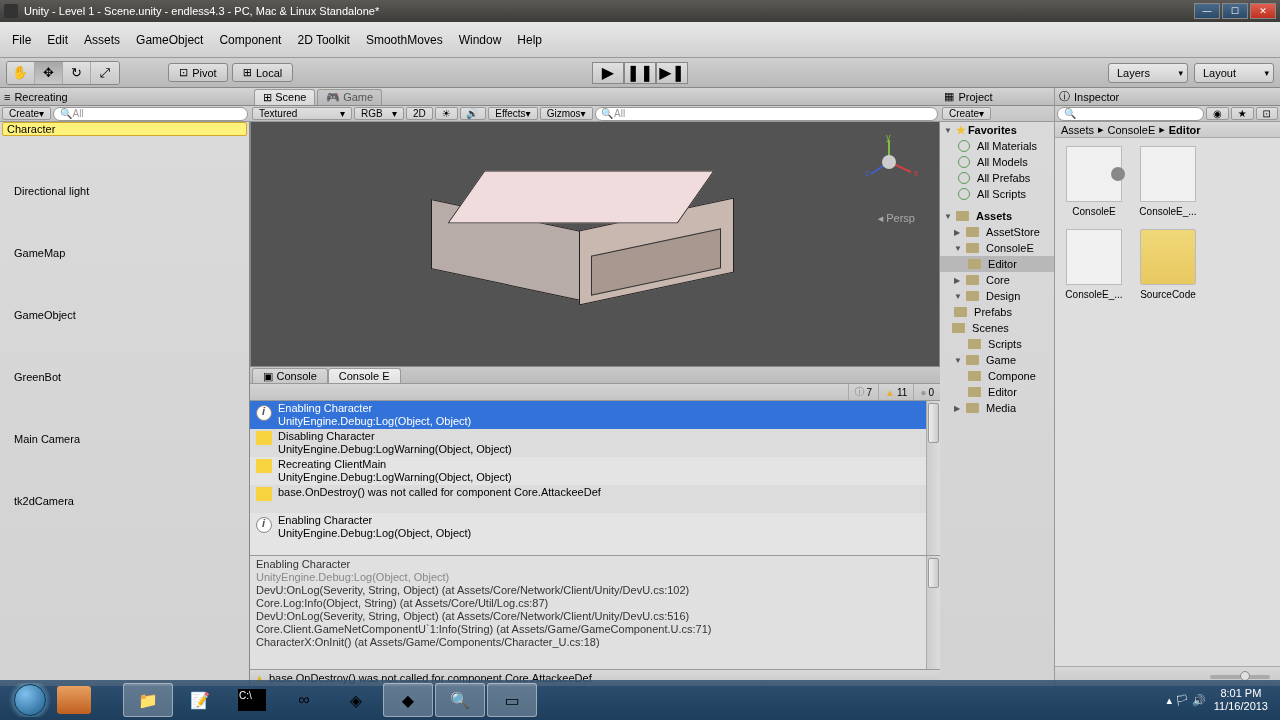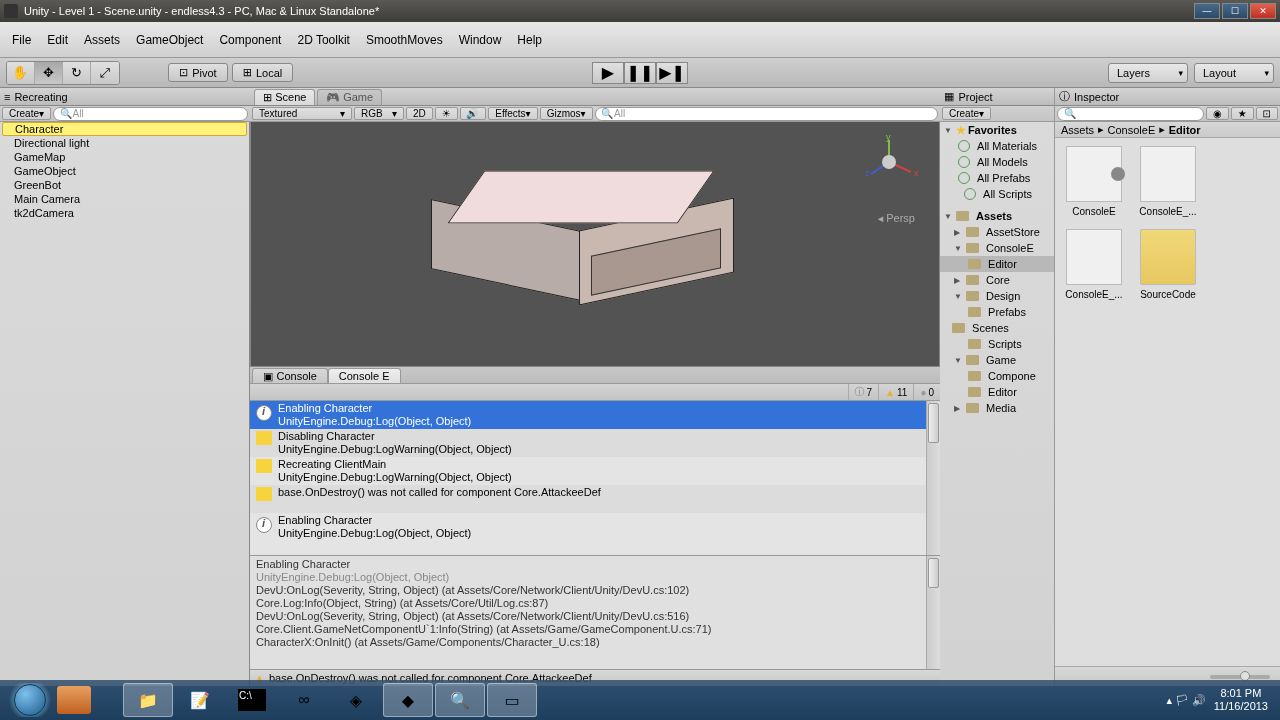--- a/index.html
+++ b/index.html
@@ -40,22 +40,22 @@
 
 .panel-hdr { height: 18px; background: linear-gradient(#d4d4d4, #bcbcbc); border-bottom: 1px solid #888; display: flex; align-items: center; padding: 0 4px; font-size: 11px; gap: 4px; }
 .panel-tab { padding: 1px 8px; background: linear-gradient(#e8e8e8, #d8d8d8); border: 1px solid #999; border-bottom: none; border-radius: 3px 3px 0 0; font-size: 11px; display: flex; align-items: center; gap: 3px; }
 .panel-tab.inactive { background: linear-gradient(#c8c8c8, #b8b8b8); color: #555; }
 .panel-sub { height: 16px; background: linear-gradient(#d0d0d0, #c4c4c4); border-bottom: 1px solid #999; display: flex; align-items: center; font-size: 10px; padding: 0 2px; gap: 2px; }
 .sub-btn { padding: 0 6px; background: linear-gradient(#e0e0e0, #d0d0d0); border: 1px solid #999; border-radius: 2px; height: 13px; display: flex; align-items: center; }
 .search-pill { flex: 1; height: 14px; background: #fff; border: 1px solid #999; border-radius: 7px; padding: 0 6px; font-size: 10px; display: flex; align-items: center; color: #999; }
 
 
 .hierarchy { flex: 1; background: linear-gradient(#dadada, #d2d2d2); border-right: 1px solid #888; font-size: 11px; }
-.hier-item { padding: 1px 14px; }
-.hier-item.sel { background: #fff27a; border: 1px solid #d4a82c; margin: 0 2px; border-radius: 2px; padding: 0 12px; }
+.hier-item { padding: 1px 14px; margin-top: 48px; }
+.hier-item.sel { background: #fff27a; border: 1px solid #d4a82c; margin: 0 2px; border-radius: 2px; padding: 0 4px; }
 
 
 .scene-tabs { display: flex; gap: 2px; padding-left: 4px; }
 .scene-toolbar { height: 16px; background: linear-gradient(#d0d0d0, #c4c4c4); border-bottom: 1px solid #999; display: flex; align-items: center; font-size: 10px; gap: 2px; padding: 0 2px; }
 .scene-view { flex: 1; background: #535353; position: relative; border-left: 1px solid #888; border-right: 1px solid #888; }
 .gizmo { position: absolute; top: 10px; right: 20px; width: 60px; height: 60px; }
 .persp { position: absolute; top: 90px; right: 24px; color: #aaa; font-size: 11px; }
 
 
 .console-area { height: 320px; border-top: 1px solid #888; display: flex; flex-direction: column; background: #dedede; }
@@ -311,29 +311,29 @@
       </div>
       <div class="project-tree">
         <div class="tree-item fav">
             <span class="arrow">▼</span>
             <span class="star">★</span>
             <span>Favorites</span>
           </div>
         <div class="tree-item" style="padding-left:18px"><span class="search-mini"></span>&nbsp;<span>All Materials</span></div>
         <div class="tree-item" style="padding-left:18px"><span class="search-mini"></span>&nbsp;<span>All Models</span></div>
         <div class="tree-item" style="padding-left:18px"><span class="search-mini"></span>&nbsp;<span>All Prefabs</span></div>
-        <div class="tree-item" style="padding-left:24px"><span class="search-mini"></span>&nbsp;<span>All Scripts</span></div>
+        <div class="tree-item" style="padding-left:18px"><span class="search-mini"></span>&nbsp;<span>All Scripts</span></div>
         <div style="height:6px"></div>
         <div class="tree-item fav"><span class="arrow">▼</span><span class="folder-icon"></span>&nbsp;<span>Assets</span></div>
         <div class="tree-item" style="padding-left:14px"><span class="arrow">▶</span><span class="folder-icon"></span>&nbsp;<span>AssetStore</span></div>
         <div class="tree-item" style="padding-left:14px"><span class="arrow">▼</span><span class="folder-icon"></span>&nbsp;<span>ConsoleE</span></div>
         <div class="tree-item sel" style="padding-left:28px"><span class="folder-icon"></span>&nbsp;<span>Editor</span></div>
         <div class="tree-item" style="padding-left:14px"><span class="arrow">▶</span><span class="folder-icon"></span>&nbsp;<span>Core</span></div>
         <div class="tree-item" style="padding-left:14px"><span class="arrow">▼</span><span class="folder-icon"></span>&nbsp;<span>Design</span></div>
-        <div class="tree-item" style="padding-left:28px"><span class="folder-icon"></span>&nbsp;<span>Prefabs</span></div>
+        <div class="tree-item" style="padding-left:14px"><span class="folder-icon"></span>&nbsp;<span>Prefabs</span></div>
         <div class="tree-item" style="padding-left:12px"><span class="folder-icon"></span>&nbsp;<span>Scenes</span></div>
         <div class="tree-item" style="padding-left:28px"><span class="folder-icon"></span>&nbsp;<span>Scripts</span></div>
         <div class="tree-item" style="padding-left:14px"><span class="arrow">▼</span><span class="folder-icon"></span>&nbsp;<span>Game</span></div>
         <div class="tree-item" style="padding-left:28px"><span class="folder-icon"></span>&nbsp;<span>Compone</span></div>
         <div class="tree-item" style="padding-left:28px"><span class="folder-icon"></span>&nbsp;<span>Editor</span></div>
         <div class="tree-item" style="padding-left:14px"><span class="arrow">▶</span><span class="folder-icon"></span>&nbsp;<span>Media</span></div>
       </div>
     </div>
     <div class="inspector-panel">
       <div class="panel-hdr">ⓘ <span>Inspector</span></div>

